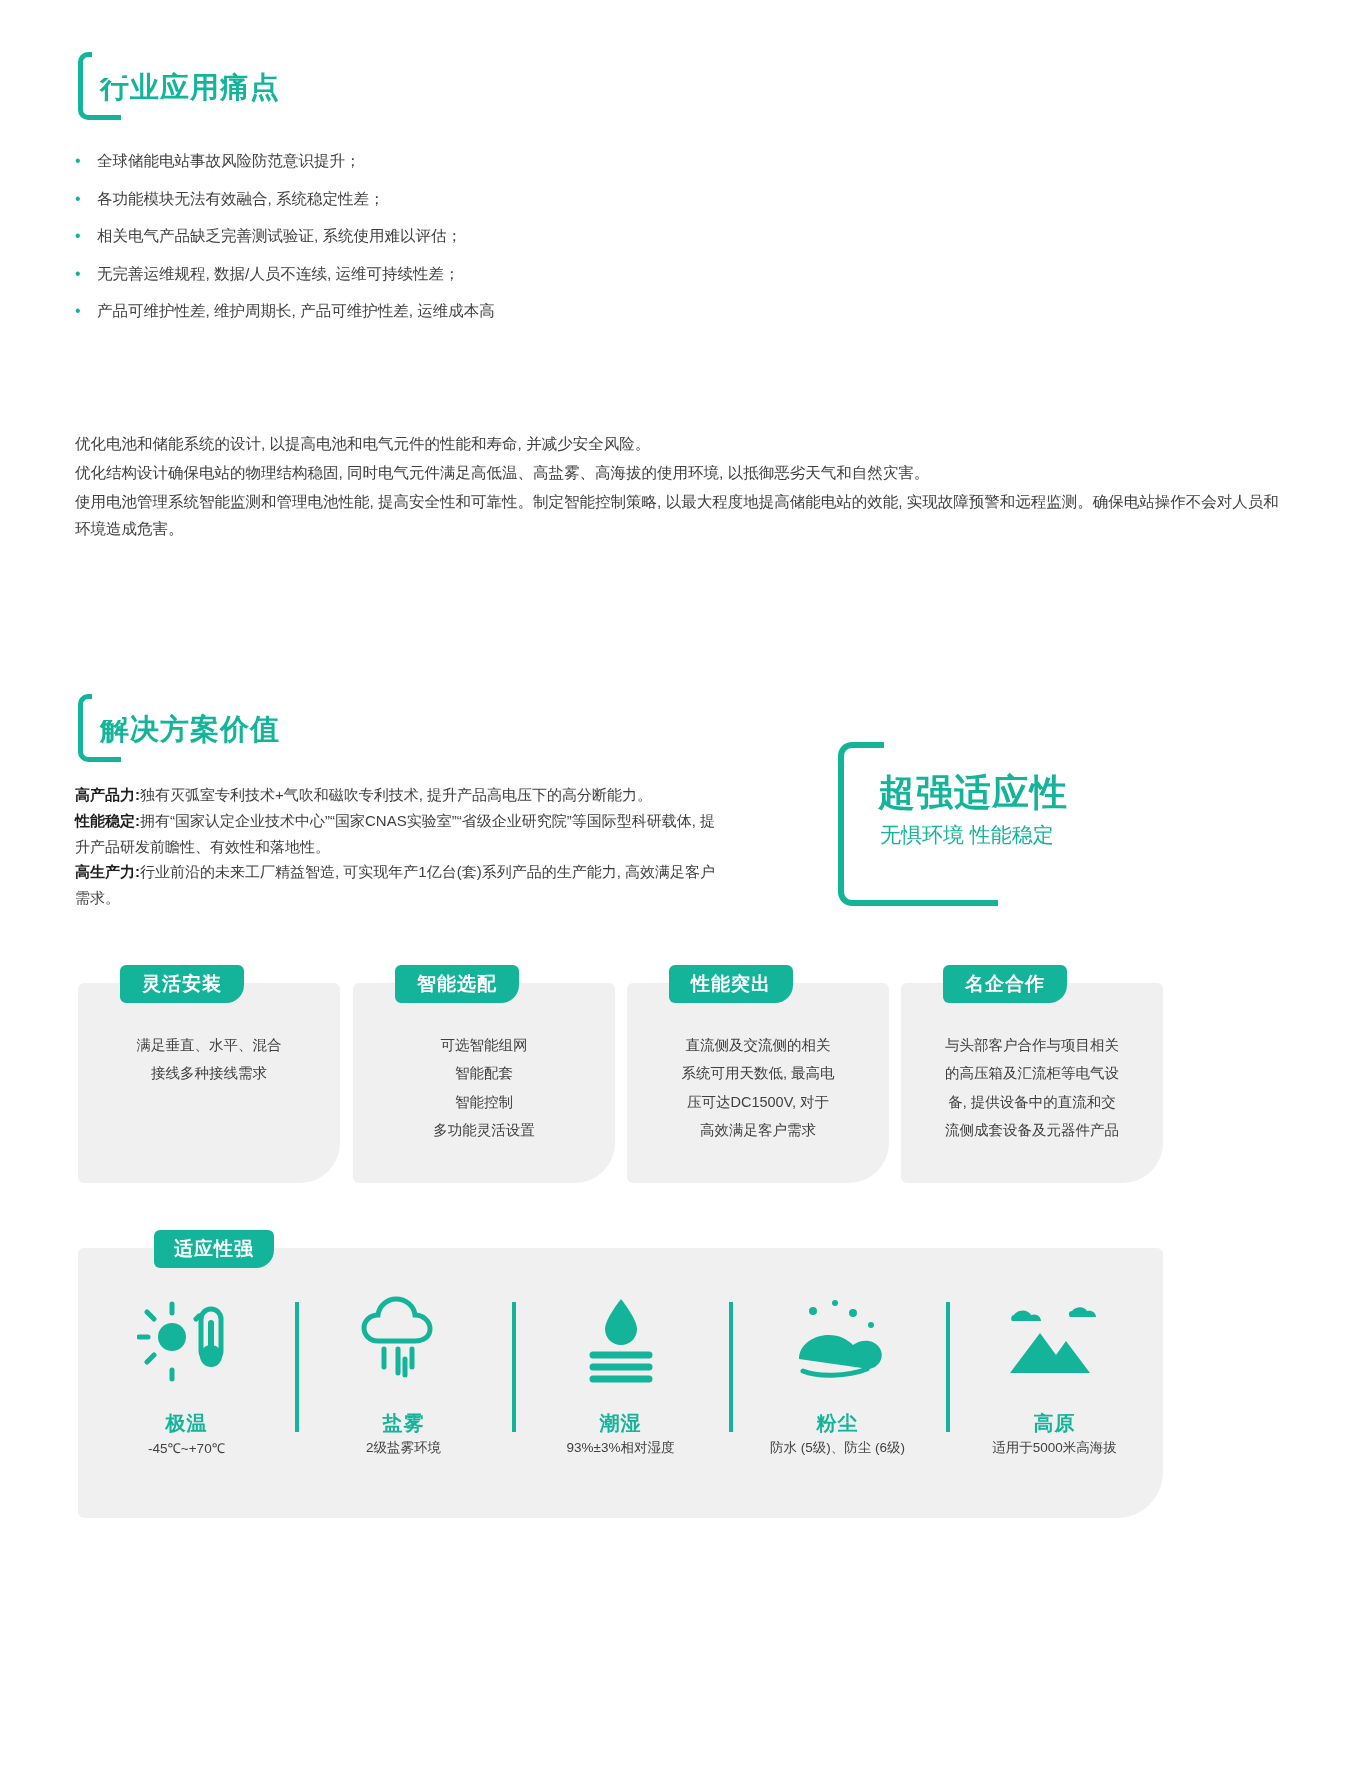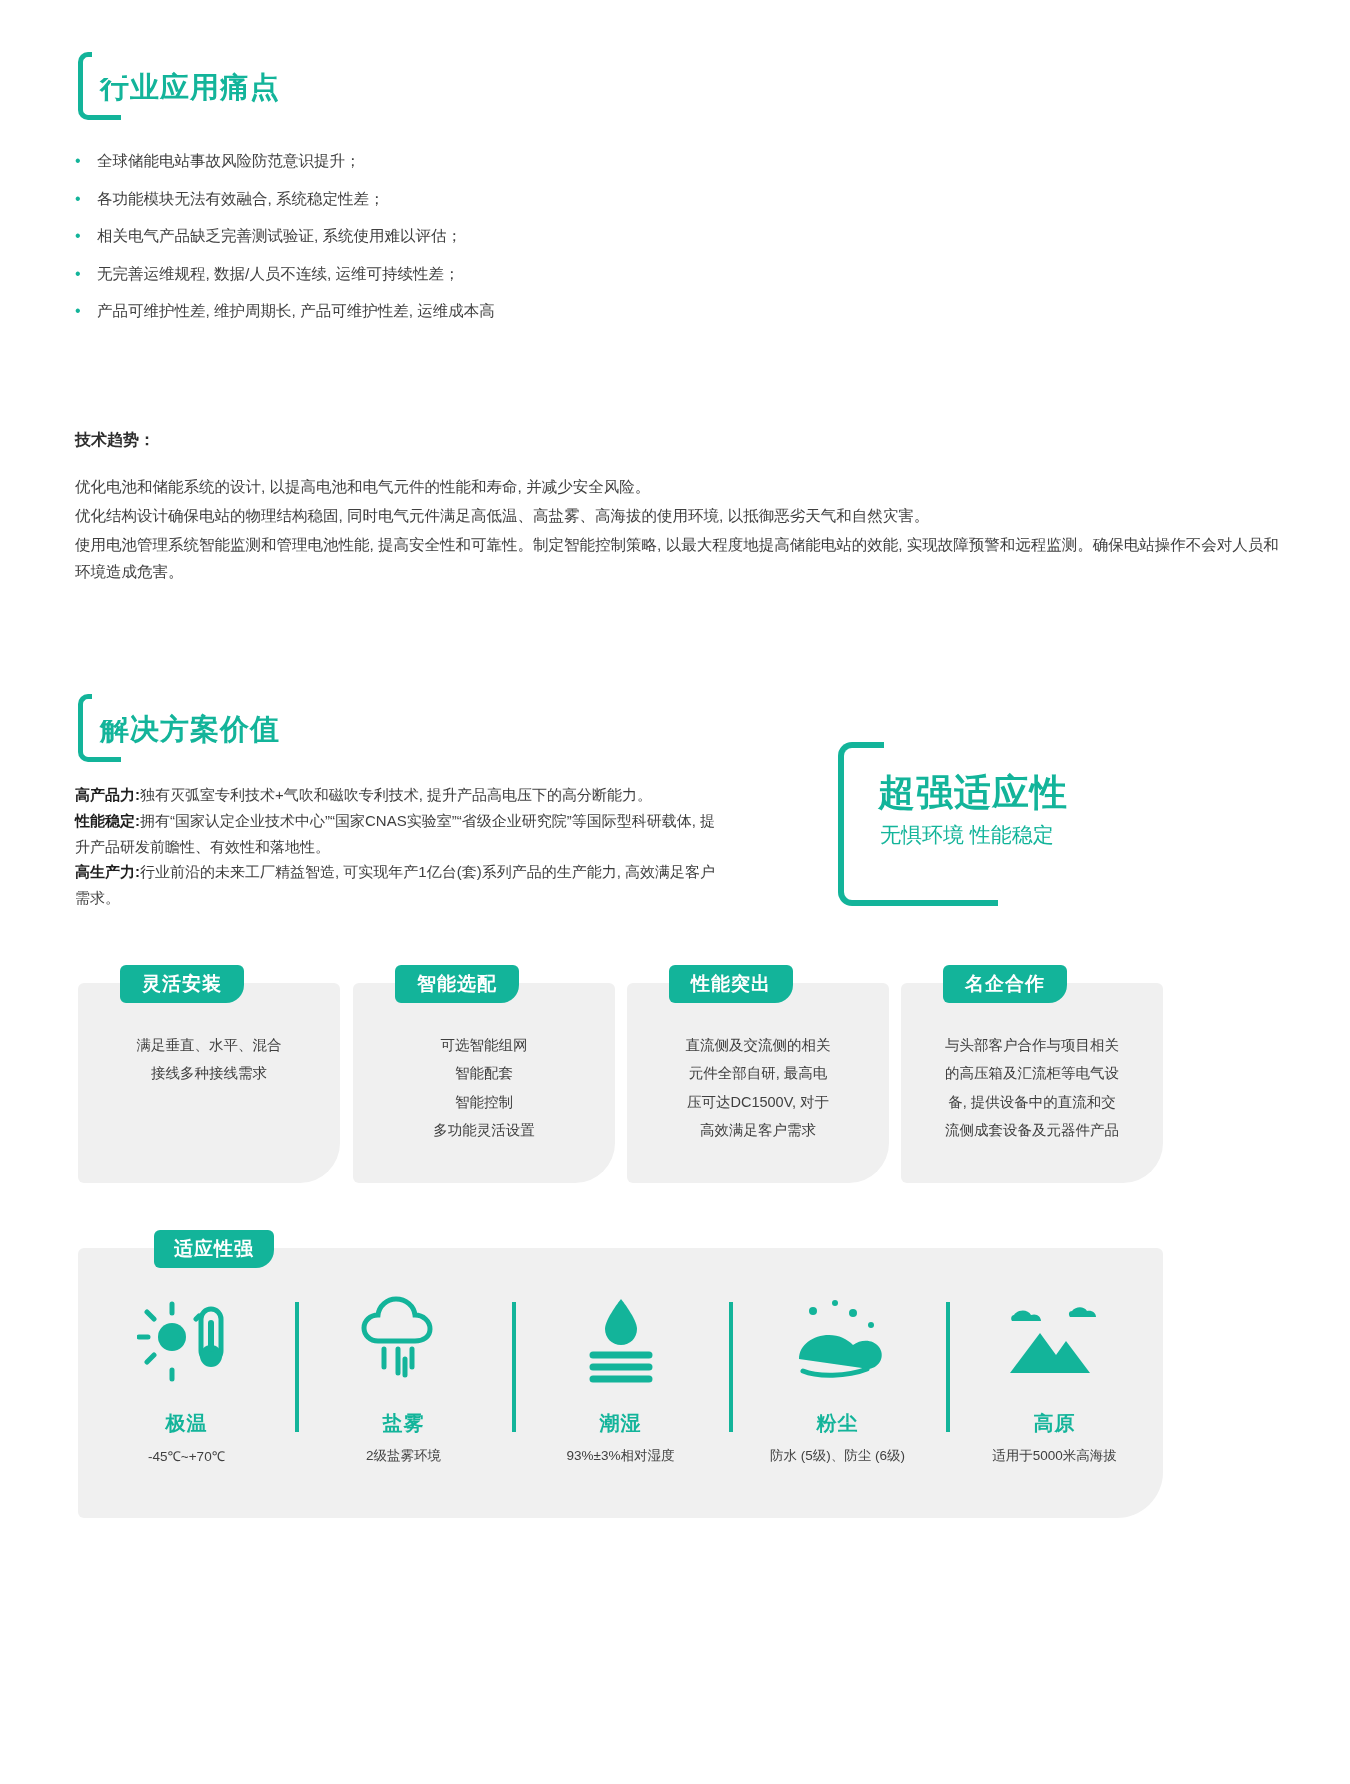--- a/index.html
+++ b/index.html
@@ -236,21 +236,21 @@
     height: 98px;
     display: flex;
     align-items: center;
     justify-content: center;
     margin-bottom: 22px;
   }
   .strip-name {
     font-size: 20px;
     font-weight: bold;
     color: #13b49a;
-    margin-bottom: 10px;
+    margin-bottom: 2px;
     letter-spacing: 1px;
   }
   .strip-desc {
     font-size: 13.5px;
     color: #3f3f3f;
   }
 </style>
 </head>
 <body>
 
@@ -278,21 +278,20 @@
       <span class="bullet-dot">•</span>
       <span class="bullet-text">无完善运维规程, 数据/人员不连续, 运维可持续性差；</span>
     </div>
     <div class="bullet-row">
       <span class="bullet-dot">•</span>
       <span class="bullet-text">产品可维护性差, 维护周期长, 产品可维护性差, 运维成本高</span>
     </div>
   </div>
 
   <div class="trend">
-    <div class="trend-label">技术趋势：</div>
     <p class="trend-p">优化电池和储能系统的设计, 以提高电池和电气元件的性能和寿命, 并减少安全风险。</p>
     <p class="trend-p">优化结构设计确保电站的物理结构稳固, 同时电气元件满足高低温、高盐雾、高海拔的使用环境, 以抵御恶劣天气和自然灾害。</p>
     <p class="trend-p">使用电池管理系统智能监测和管理电池性能, 提高安全性和可靠性。制定智能控制策略, 以最大程度地提高储能电站的效能, 实现故障预警和远程监测。确保电站操作不会对人员和环境造成危害。</p>
   </div>
 
   <div class="sec-head" style="left:78px; top:694px;">
     <div class="bracket"></div>
     <div class="sec-title">解决方案价值</div>
   </div>
 
@@ -325,21 +324,21 @@
         <div>智能配套</div>
         <div>智能控制</div>
         <div>多功能灵活设置</div>
       </div>
     </div>
 
     <div class="card">
       <div class="card-badge">性能突出</div>
       <div class="card-body">
         <div>直流侧及交流侧的相关</div>
-        <div>元件全部自研, 最高电</div>
+        <div>系统可用天数低, 最高电</div>
         <div>压可达DC1500V, 对于</div>
         <div>高效满足客户需求</div>
       </div>
     </div>
 
     <div class="card">
       <div class="card-badge">名企合作</div>
       <div class="card-body">
         <div>与头部客户合作与项目相关</div>
         <div>的高压箱及汇流柜等电气设</div>

